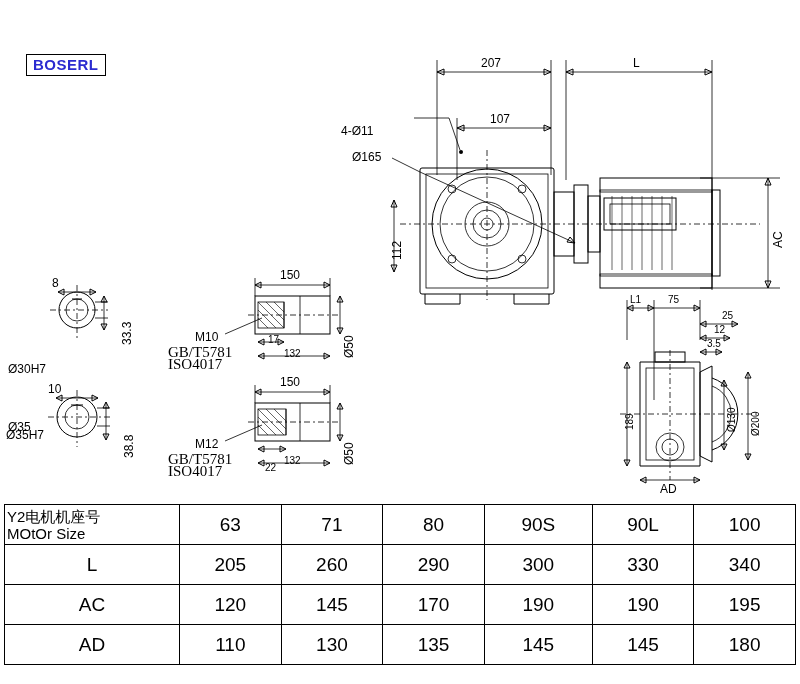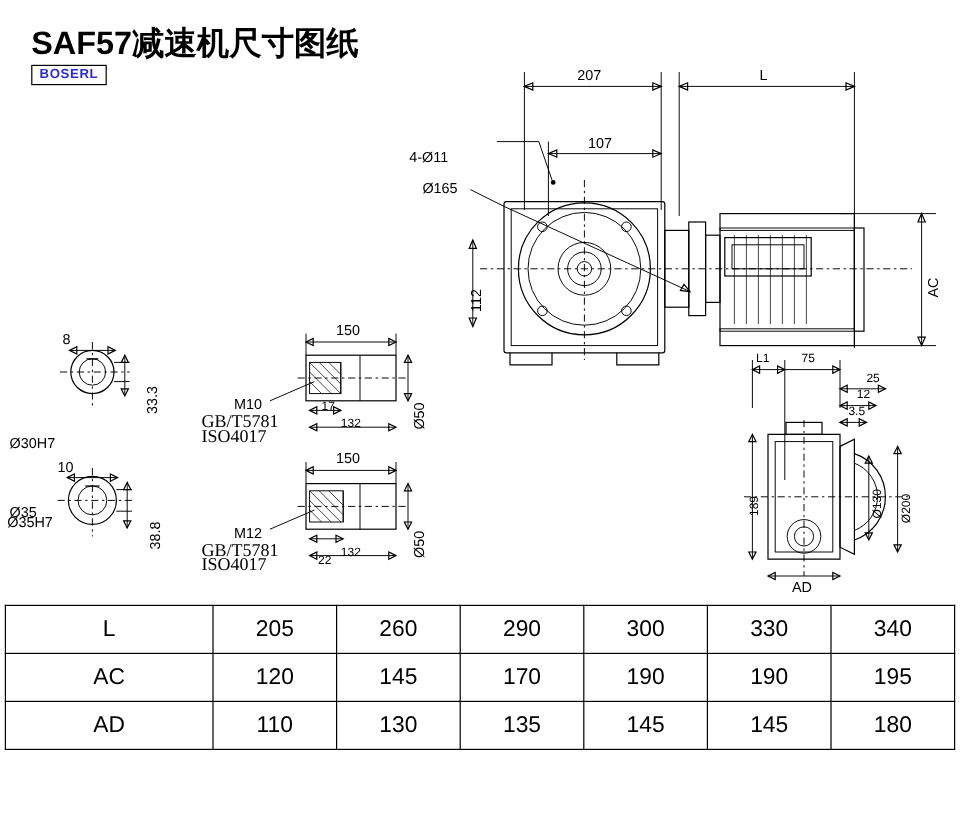--- a/index.html
+++ b/index.html
@@ -16,21 +16,21 @@
   
   .title{
     position:absolute;left:26px;top:18px;
     font-size:27px;font-weight:bold;letter-spacing:0px;
     white-space:nowrap;
   }
   .logo{
     position:absolute;left:26px;top:54px;
     border:1px solid #000;
     padding:1px 6px 2px 6px;
-    font-size:11px;font-weight:bold;
+    font-size:15px;font-weight:bold;
     color:#2b2bd0;
     letter-spacing:0.5px;
     background:#fff;
   }
 
   
   .lbl{position:absolute;font-size:12px;white-space:nowrap;}
   .lbl.sm{font-size:10px;}
   .lbl.xs{font-size:15px;font-family:Liberation Serif, serif;}
   .vert{transform:rotate(-90deg);transform-origin:left top;}
@@ -64,21 +64,20 @@
   table.spec td.rowlbl{
     font-size:19px;
     width:170px;
   }
 </style>
 </head>
 <body>
 
 <div class="root">
 
-  <div class="title">SAF57减速机尺寸图纸</div>
   <div class="logo">BOSERL</div>
 
   <svg width="800" height="684">
 
     <line class="thin" x1="437" y1="72" x2="551" y2="72"></line>
     <path class="ln" d="M437,72 l7,-3 l0,6 z" fill="#000"></path>
     <path class="ln" d="M551,72 l-7,-3 l0,6 z" fill="#000"></path>
     <line class="thin" x1="437" y1="60" x2="437" y2="175"></line>
     <line class="thin" x1="551" y1="60" x2="551" y2="175"></line>
 
@@ -330,20 +329,32 @@
   <div class="lbl sm" style="left:722px;top:310px;">25</div>
   <div class="lbl sm" style="left:714px;top:324px;">12</div>
   <div class="lbl sm" style="left:707px;top:338px;">3.5</div>
   <div class="lbl vert sm" style="left:624px;top:430px;">189</div>
   <div class="lbl vert sm" style="left:726px;top:432px;">Ø130</div>
   <div class="lbl vert sm" style="left:750px;top:436px;">Ø200</div>
   <div class="lbl" style="left:660px;top:482px;">AD</div>
 
   <table class="spec">
     <tbody>
+      <tr>
+        <td class="hdr-cn">
+          <div>Y2电机机座号</div>
+          <div>MOtOr Size</div>
+        </td>
+        <td>63</td>
+        <td>71</td>
+        <td>80</td>
+        <td>90S</td>
+        <td>90L</td>
+        <td>100</td>
+      </tr>
       <tr>
         <td class="rowlbl">L</td>
         <td>205</td>
         <td>260</td>
         <td>290</td>
         <td>300</td>
         <td>330</td>
         <td>340</td>
       </tr>
       <tr>

